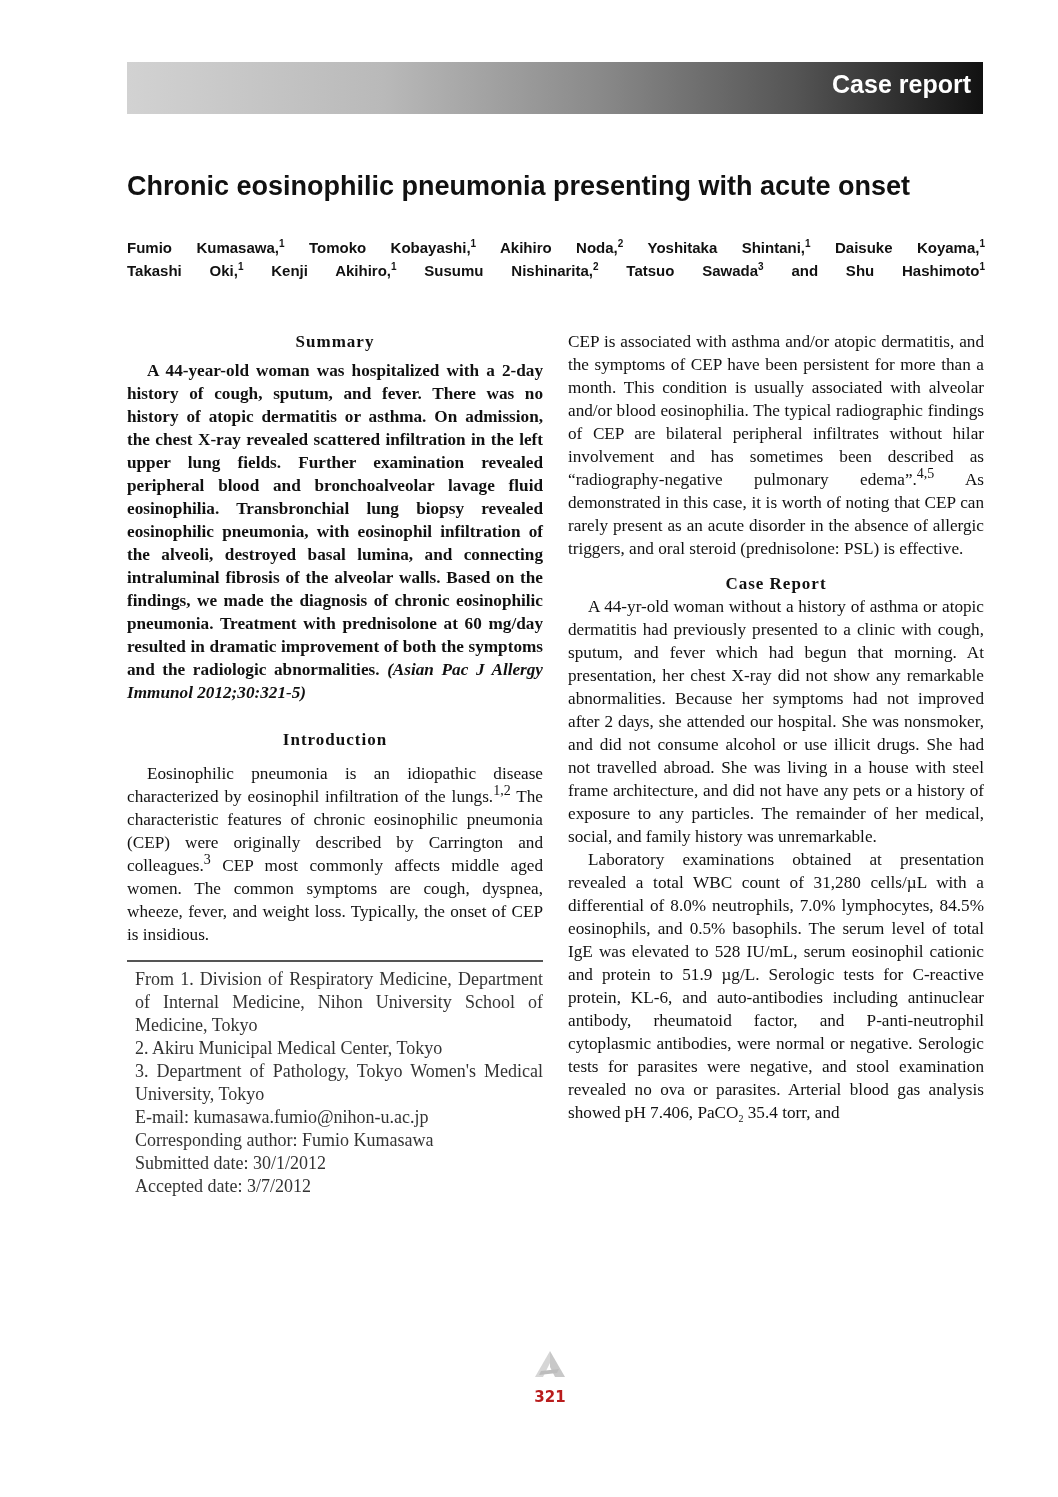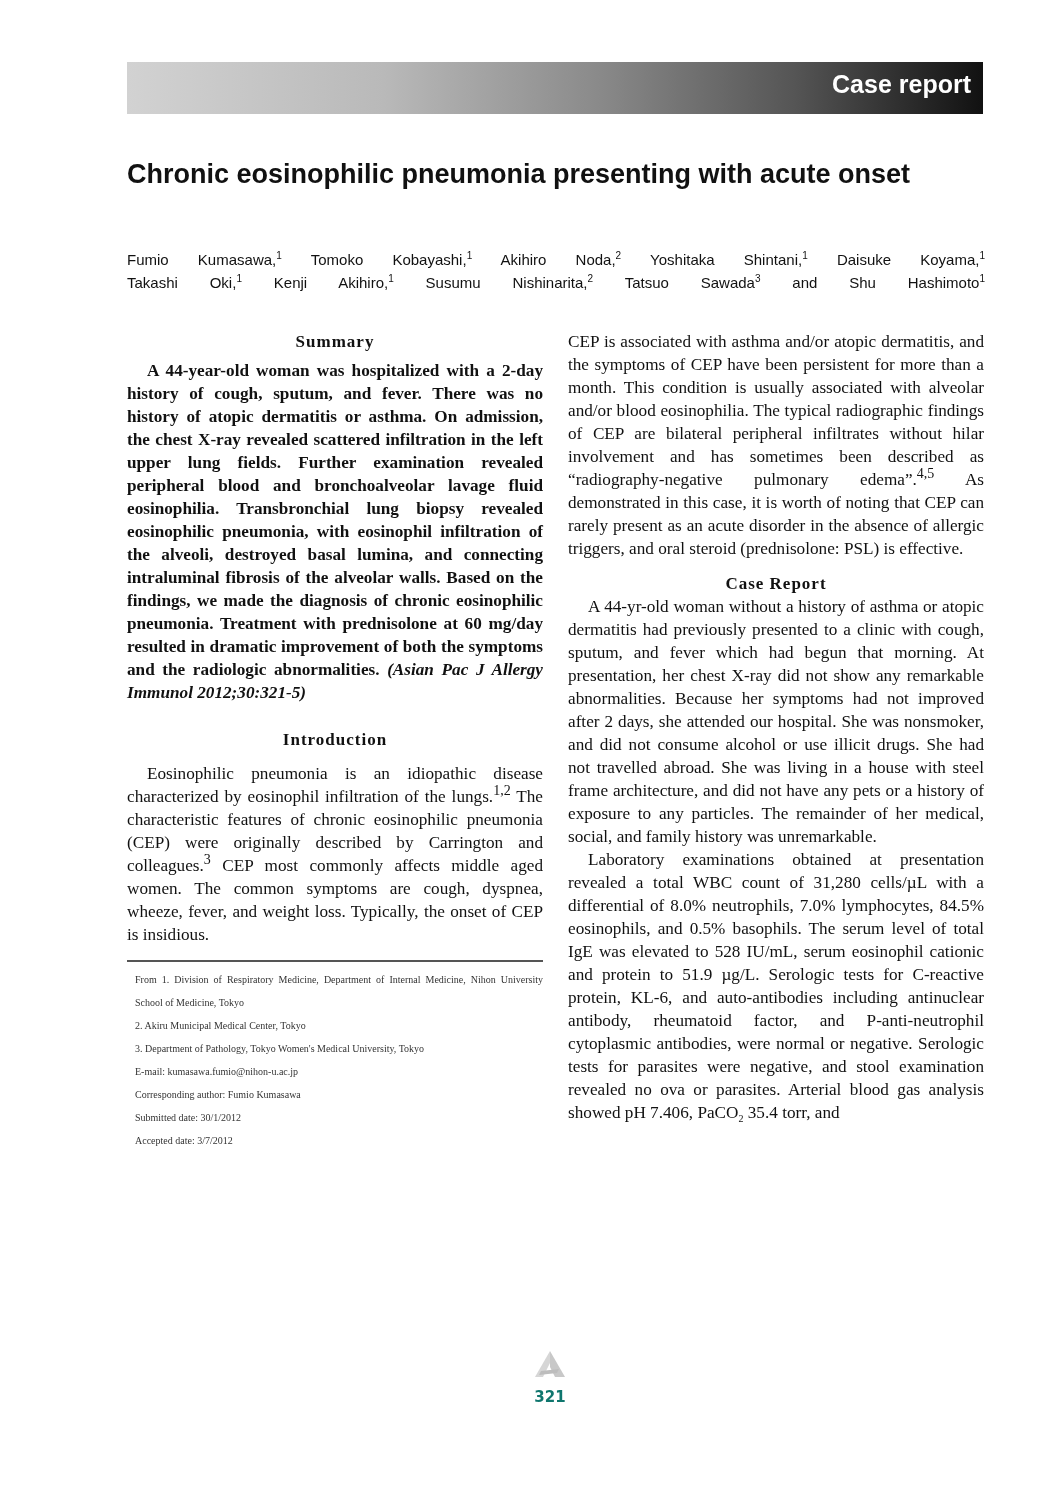--- a/index.html
+++ b/index.html
@@ -6,46 +6,46 @@
   body { width: 1058px; height: 1497px; position: relative; overflow: hidden; color: #111; }
   .banner {
     position: absolute; left: 127px; top: 62px; width: 856px; height: 52px;
     background: linear-gradient(to right, #d2d2d2 0%, #b9b9b9 30%, #8a8a8a 55%, #555 78%, #111 100%);
   }
   .banner-label {
     position: absolute; right: 12px; top: 8px;
     font-family: "Liberation Sans", sans-serif; font-weight: bold; font-size: 25px; color: #fff;
   }
   .title {
-    position: absolute; left: 127px; top: 154px; width: 860px;
+    position: absolute; left: 127px; top: 166px; width: 860px;
     font-family: "Liberation Sans", sans-serif; font-weight: bold; font-size: 27px; line-height: 40px; color: #111;
   }
   .authors {
-    position: absolute; left: 127px; top: 248px; width: 858px;
-    font-family: "Liberation Sans", sans-serif; font-weight: normal; font-size: 15px; line-height: 23px;
+    position: absolute; left: 127px; top: 236px; width: 858px;
+    font-family: "Liberation Sans", sans-serif; font-weight: bold; font-size: 15px; line-height: 23px;
     text-align: justify; text-align-last: justify;
   }
   .authors sup { font-size: 10px; }
   .col { position: absolute; width: 416px; font-family: "Liberation Serif", serif; font-size: 17.2px; line-height: 23px; }
   .col-left { left: 127px; top: 330px; }
   .col-right { left: 568px; top: 330px; }
   .heading { font-weight: bold; font-size: 17px; letter-spacing: 1px; margin: 0 0 6px 0; text-align: center; }
   .para { text-align: justify; margin: 0; text-indent: 0; }
   .para.indent { text-indent: 20px; }
   .bold { font-weight: bold; }
   .ital { font-style: italic; }
   sup { font-size: 14px; line-height: 0; }
   sub { font-size: 10px; line-height: 0; }
   .gap { height: 12px; }
   .footnote-rule { border-top: 2px solid #555; margin: 14px 0 6px 0; }
-  .footnotes { font-family: "Liberation Serif", serif; font-size: 10px; line-height: 23px; color: #333; padding-left: 8px; }
+  .footnotes { font-family: "Liberation Serif", serif; font-size: 18px; line-height: 23px; color: #333; padding-left: 8px; }
   .footnotes .fn { text-align: justify; }
   .logo { position: absolute; left: 533px; top: 1349px; width: 34px; height: 30px; }
   .page-num { position: absolute; left: 520px; top: 1388px; width: 60px; text-align: center;
-    font-family: "DejaVu Sans", sans-serif; font-weight: bold; font-size: 15px; color: #0f766e; }
+    font-family: "DejaVu Sans", sans-serif; font-weight: bold; font-size: 15px; color: #b91c1c; }
 </style>
 </head>
 <body>
 
 <div class="banner">
   <span class="banner-label">Case report</span>
 </div>
 
 <div class="title">Chronic eosinophilic pneumonia presenting with acute onset</div>
 

